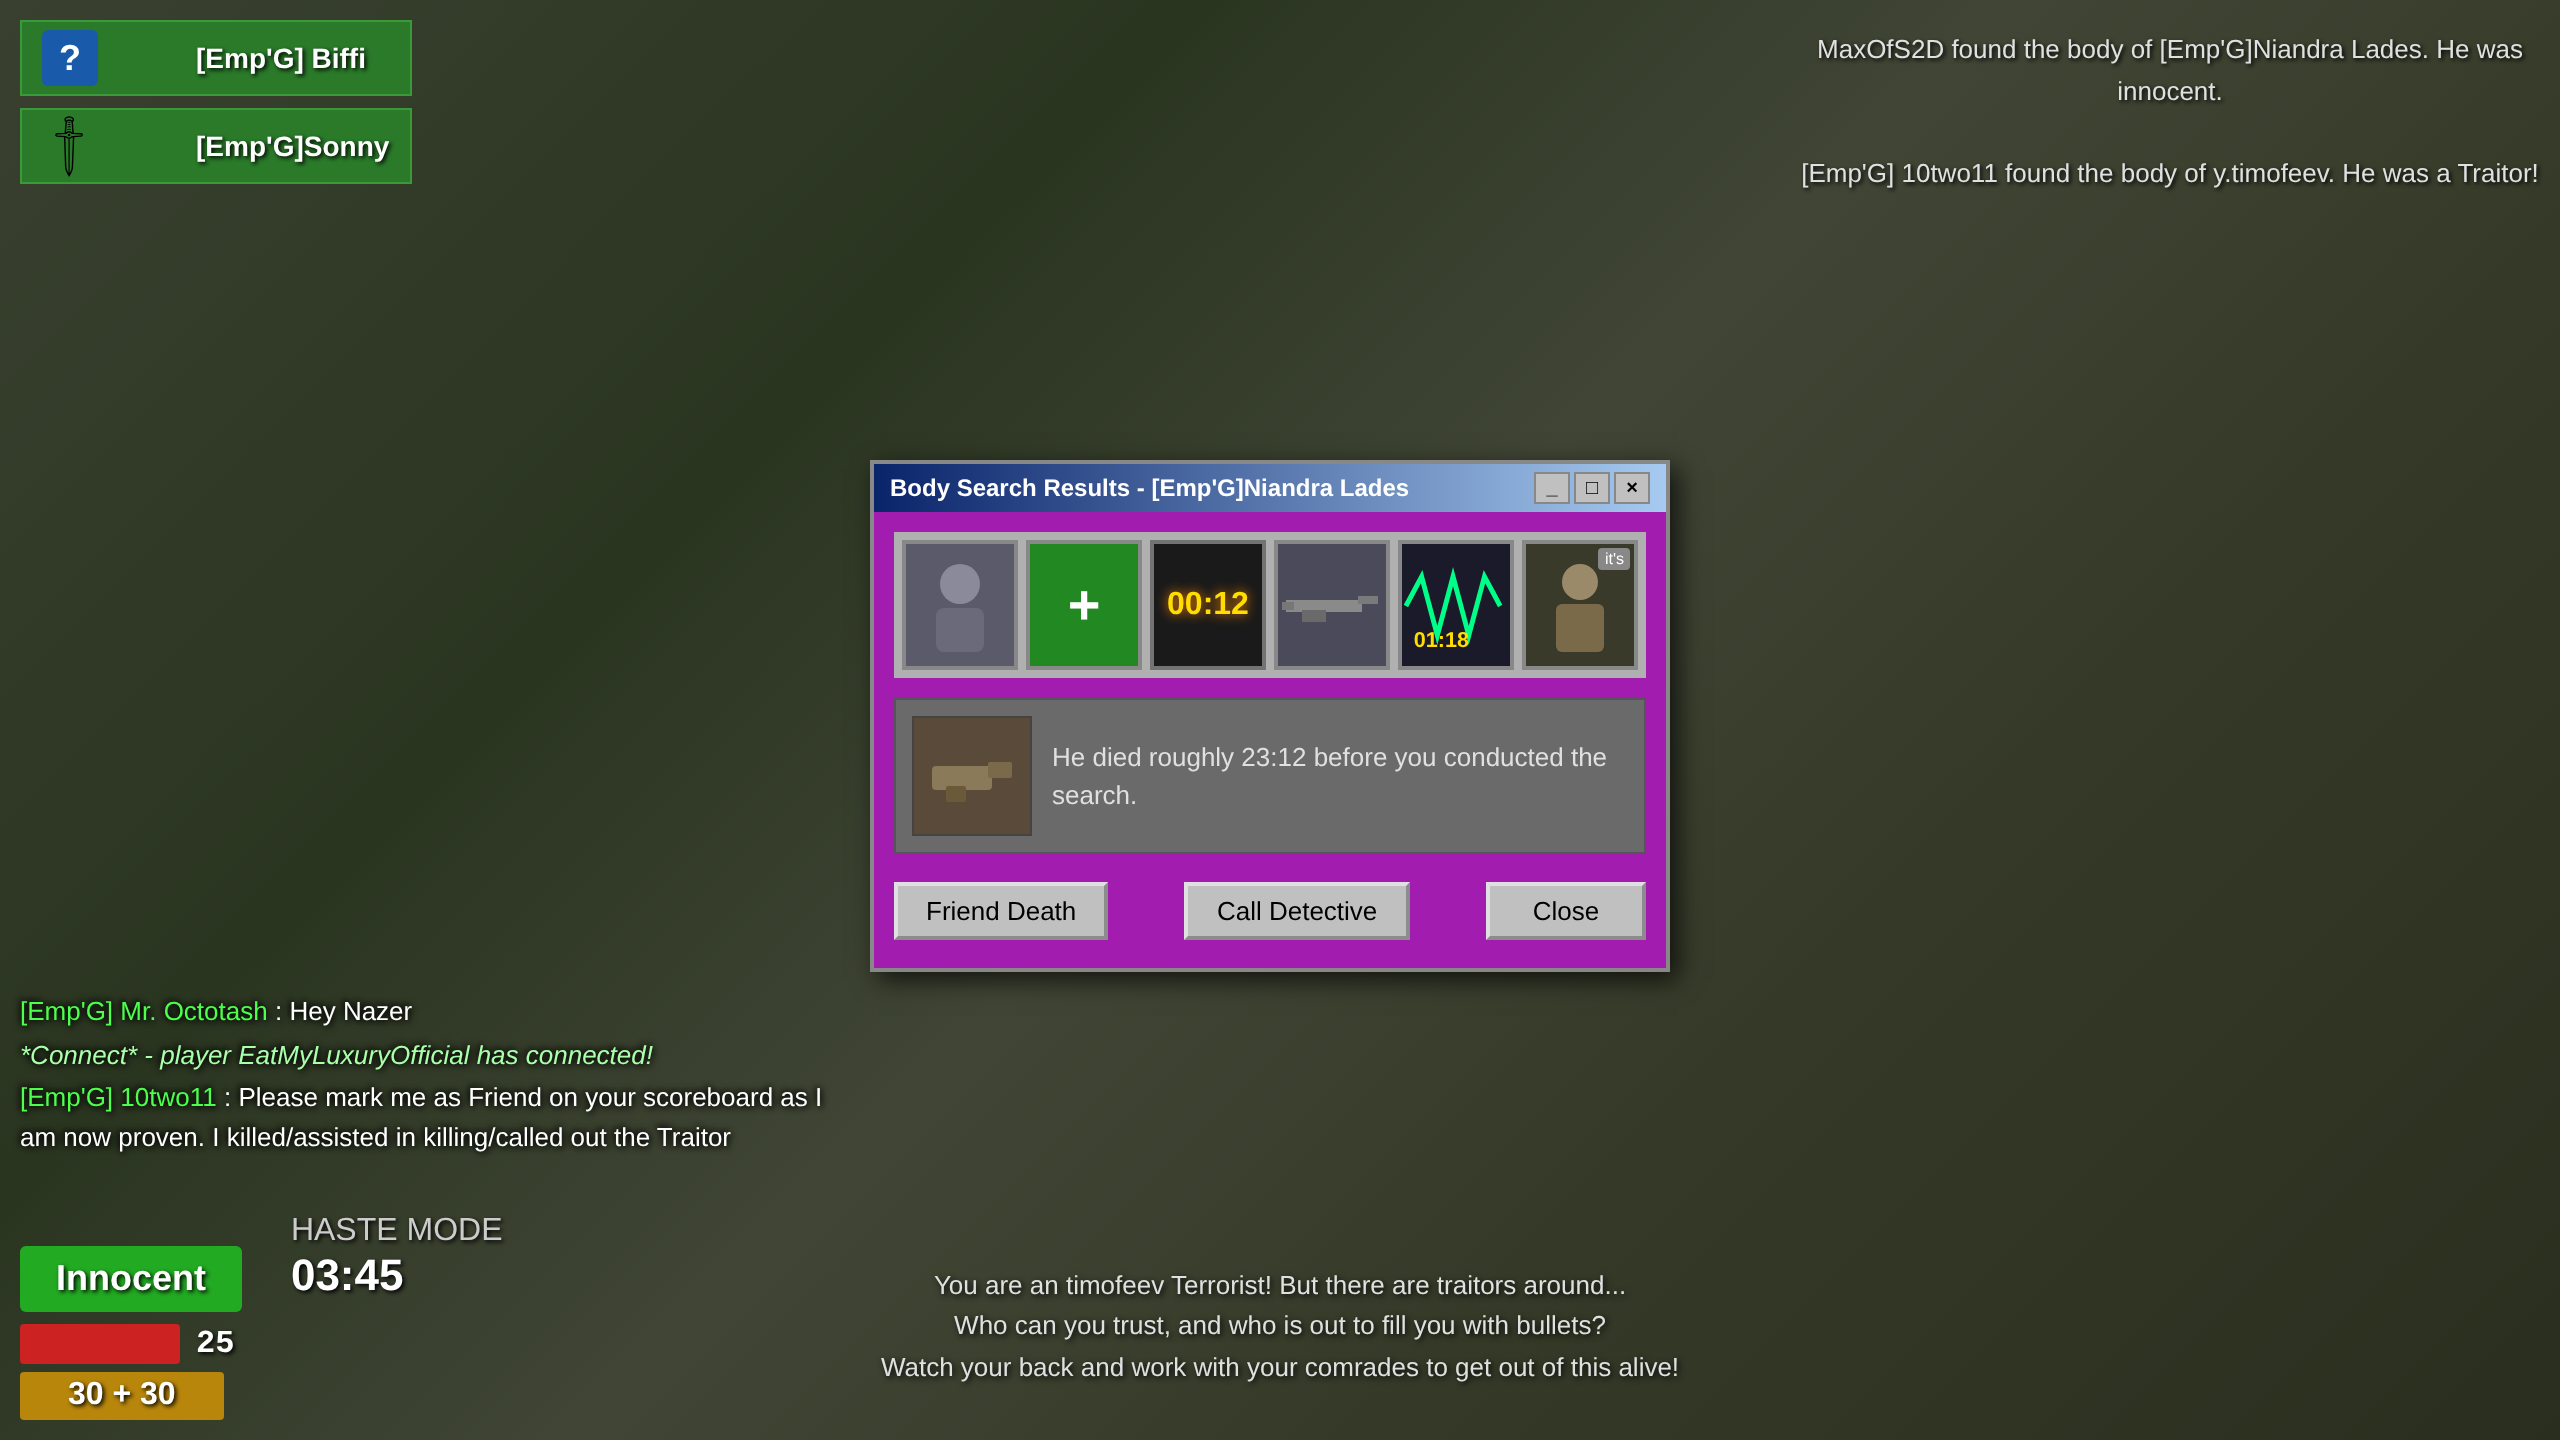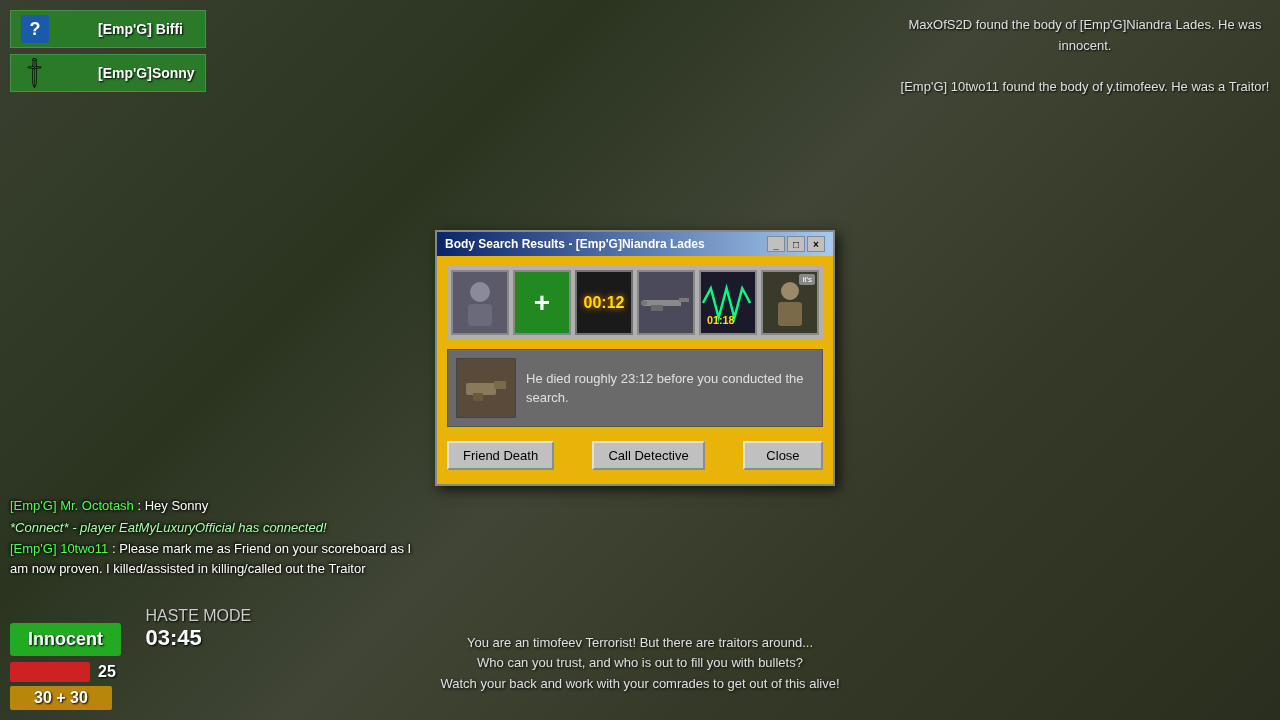--- a/index.html
+++ b/index.html
@@ -127,20 +127,21 @@
       font-size: 22px;
       font-weight: bold;
       color: #fff;
     }
 
     #health-bar-container {
       margin-top: 6px;
       display: flex;
       align-items: center;
       gap: 8px;
+      font-family: Liberation Mono, monospace;
     }
 
     #health-bar {
       width: 80px;
       height: 20px;
       background: #cc2222;
       border-radius: 2px;
     }
 
     #health-value {
@@ -180,21 +181,21 @@
       position: absolute;
       top: 0; left: 0; right: 0; bottom: 0;
       display: flex;
       align-items: center;
       justify-content: center;
       pointer-events: none;
     }
 
     #body-search-dialog {
       pointer-events: all;
-      background: #eab308;
+      background: #a21caf;
       border: 2px solid #888;
       width: 400px;
       box-shadow: 4px 4px 12px rgba(0,0,0,0.7);
       position: absolute;
       top: 230px;
       left: 435px;
     }
 
     #dialog-titlebar {
       background: linear-gradient(to right, #0a246a, #a6caf0);
@@ -423,21 +424,21 @@
     <div class="player-icon">
       <span class="knife-icon">🗡</span>
     </div>
     <span class="player-name">[Emp'G]Sonny</span>
   </div>
 </div>
 
 <div id="chat-area">
   <div class="chat-line">
     <span class="chat-player-green">[Emp'G] Mr. Octotash</span>
-    <span class="chat-text">: Hey Sonny</span>
+    <span class="chat-text">: Hey Nazer</span>
   </div>
   <div class="chat-line">
     <span class="chat-connect">*Connect* - player EatMyLuxuryOfficial has connected!</span>
   </div>
   <div class="chat-line">
     <span class="chat-player-green">[Emp'G] 10two11</span>
     <span class="chat-text">: Please mark me as Friend on your scoreboard as I am now proven. I killed/assisted in killing/called out the Traitor</span>
   </div>
 </div>
 

